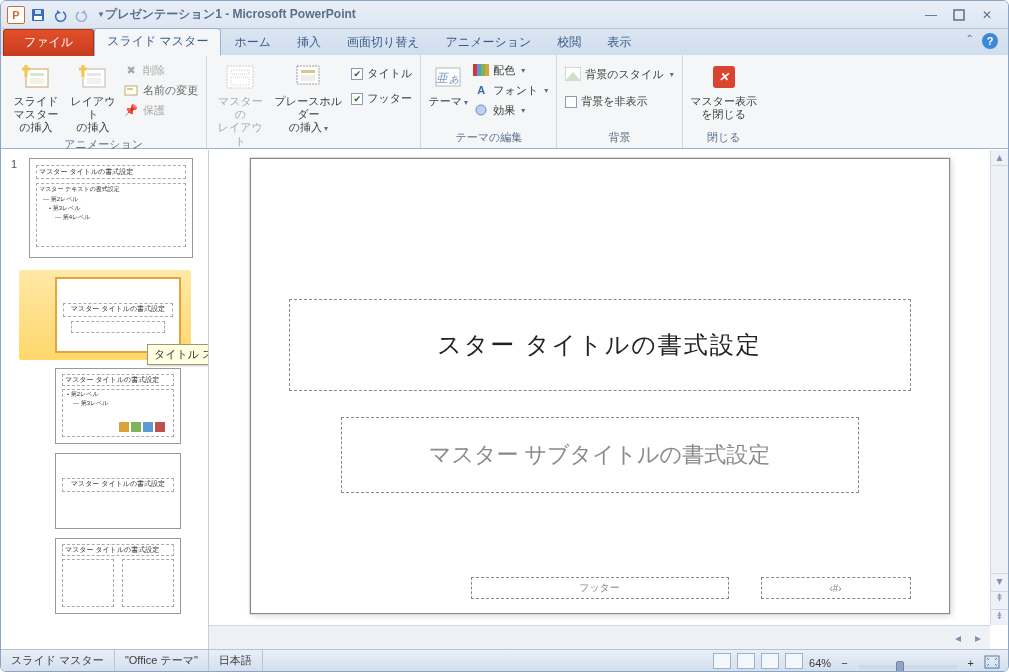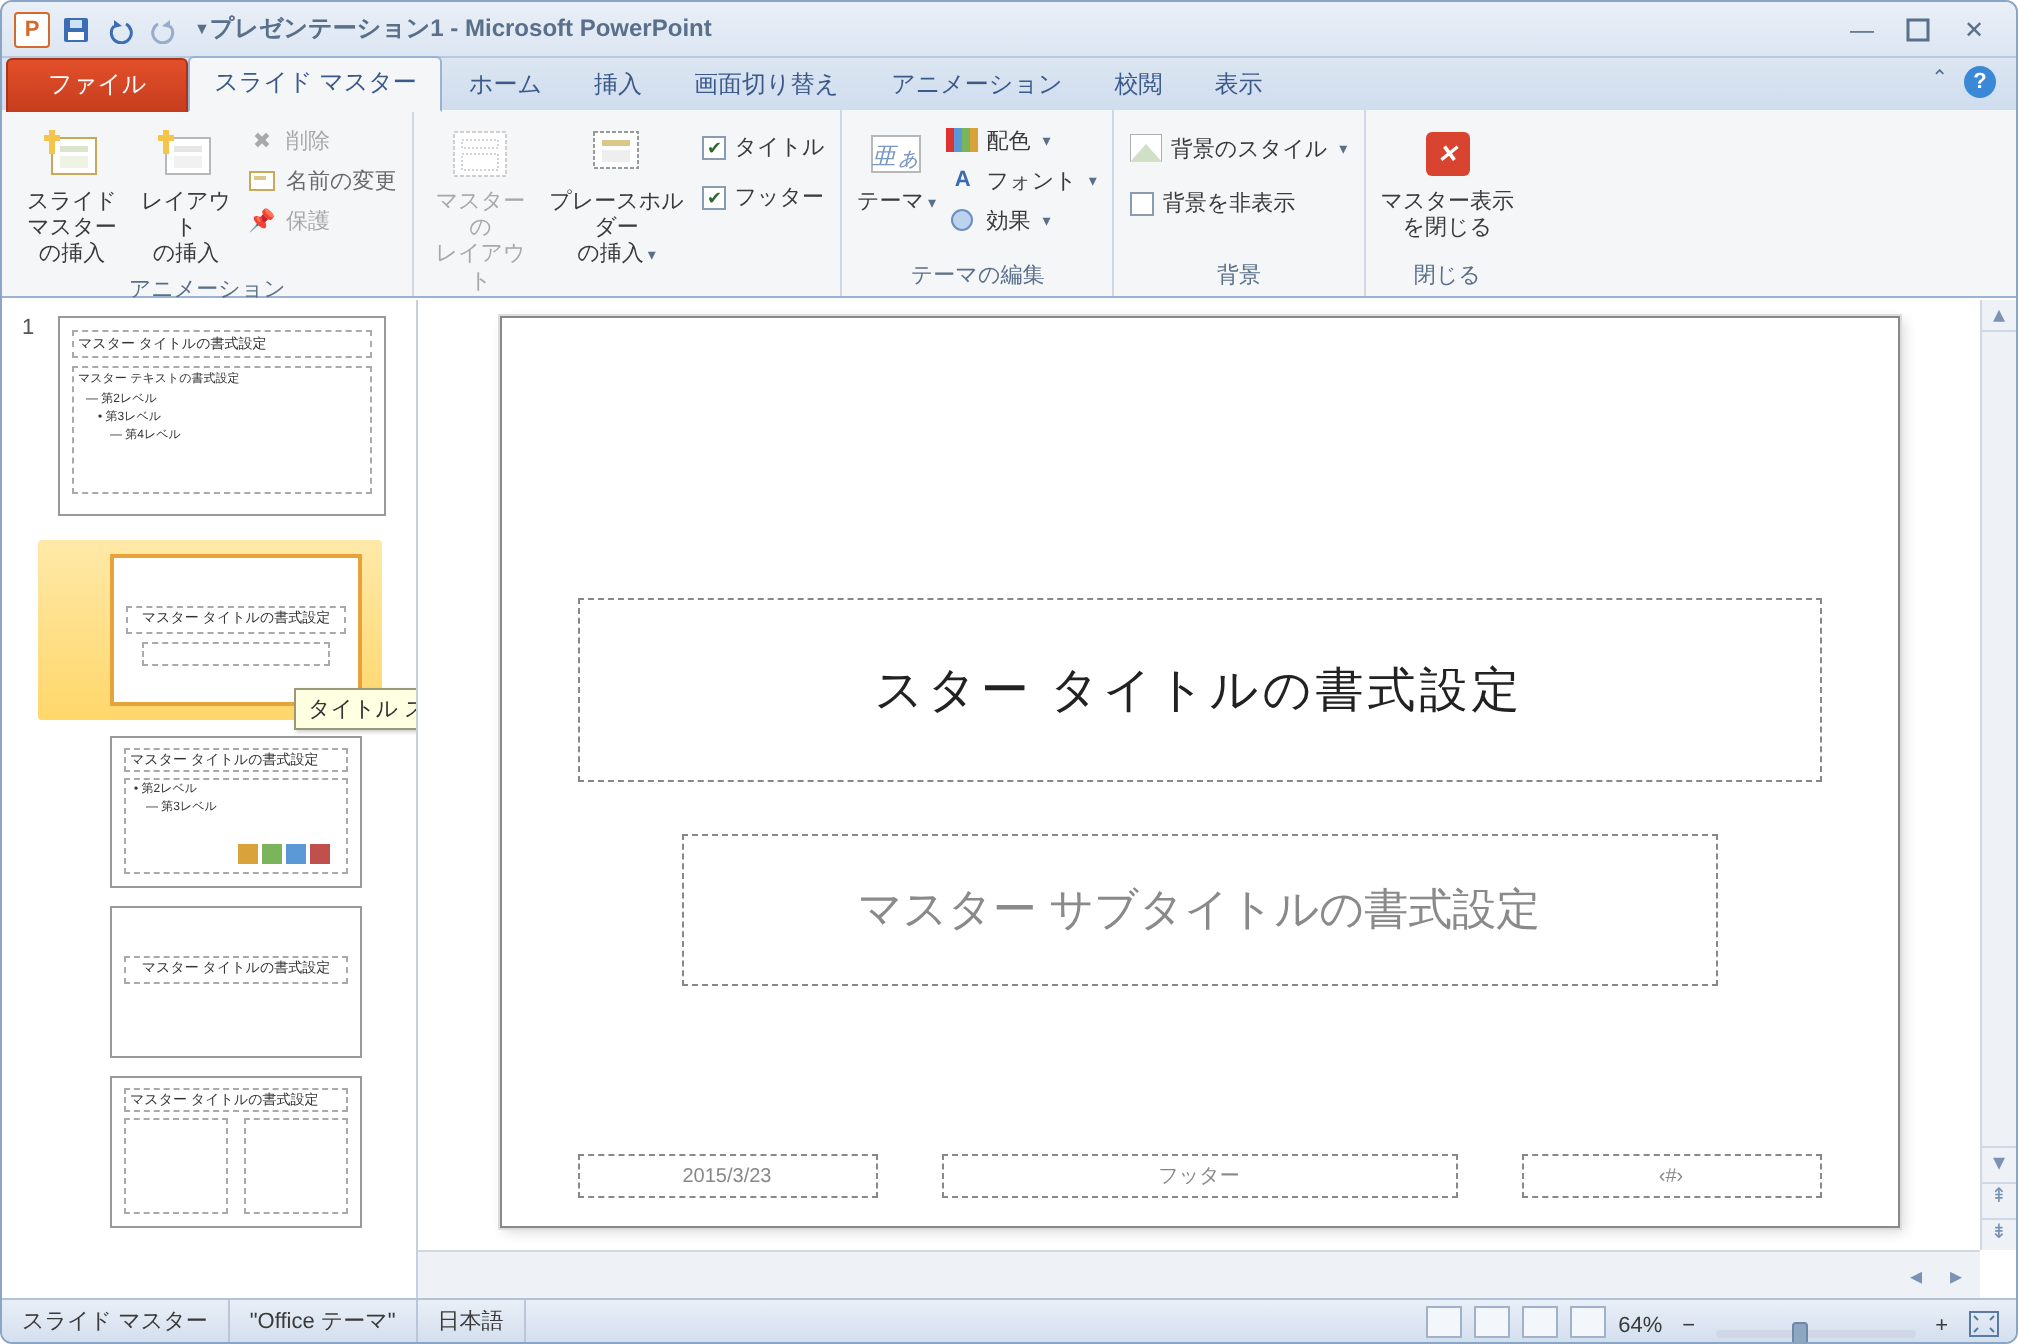--- a/index.html
+++ b/index.html
@@ -354,23 +354,20 @@
 
   <div class="editor">
     <div class="canvas-wrap">
       <div class="slide">
         <div class="ph ph-title">
             <span>スター タイトルの書式設定</span>
           </div>
         <div class="ph ph-sub">
             <span>マスター サブタイトルの書式設定</span>
           </div>
-        <div class="ph ph-foot ph-date">
-            <span>2015/3/23</span>
-          </div>
         <div class="ph ph-foot ph-ft">
             <span>フッター</span>
           </div>
         <div class="ph ph-foot ph-num">
             <span>‹#›</span>
           </div>
       </div>
     </div>
     <div class="editor-scroll-v">
       <div style="position:absolute;top:0;left:0;right:0;height:16px;border-bottom:1px solid #cfd8e4;text-align:center;color:#7a93b4">▴</div>

